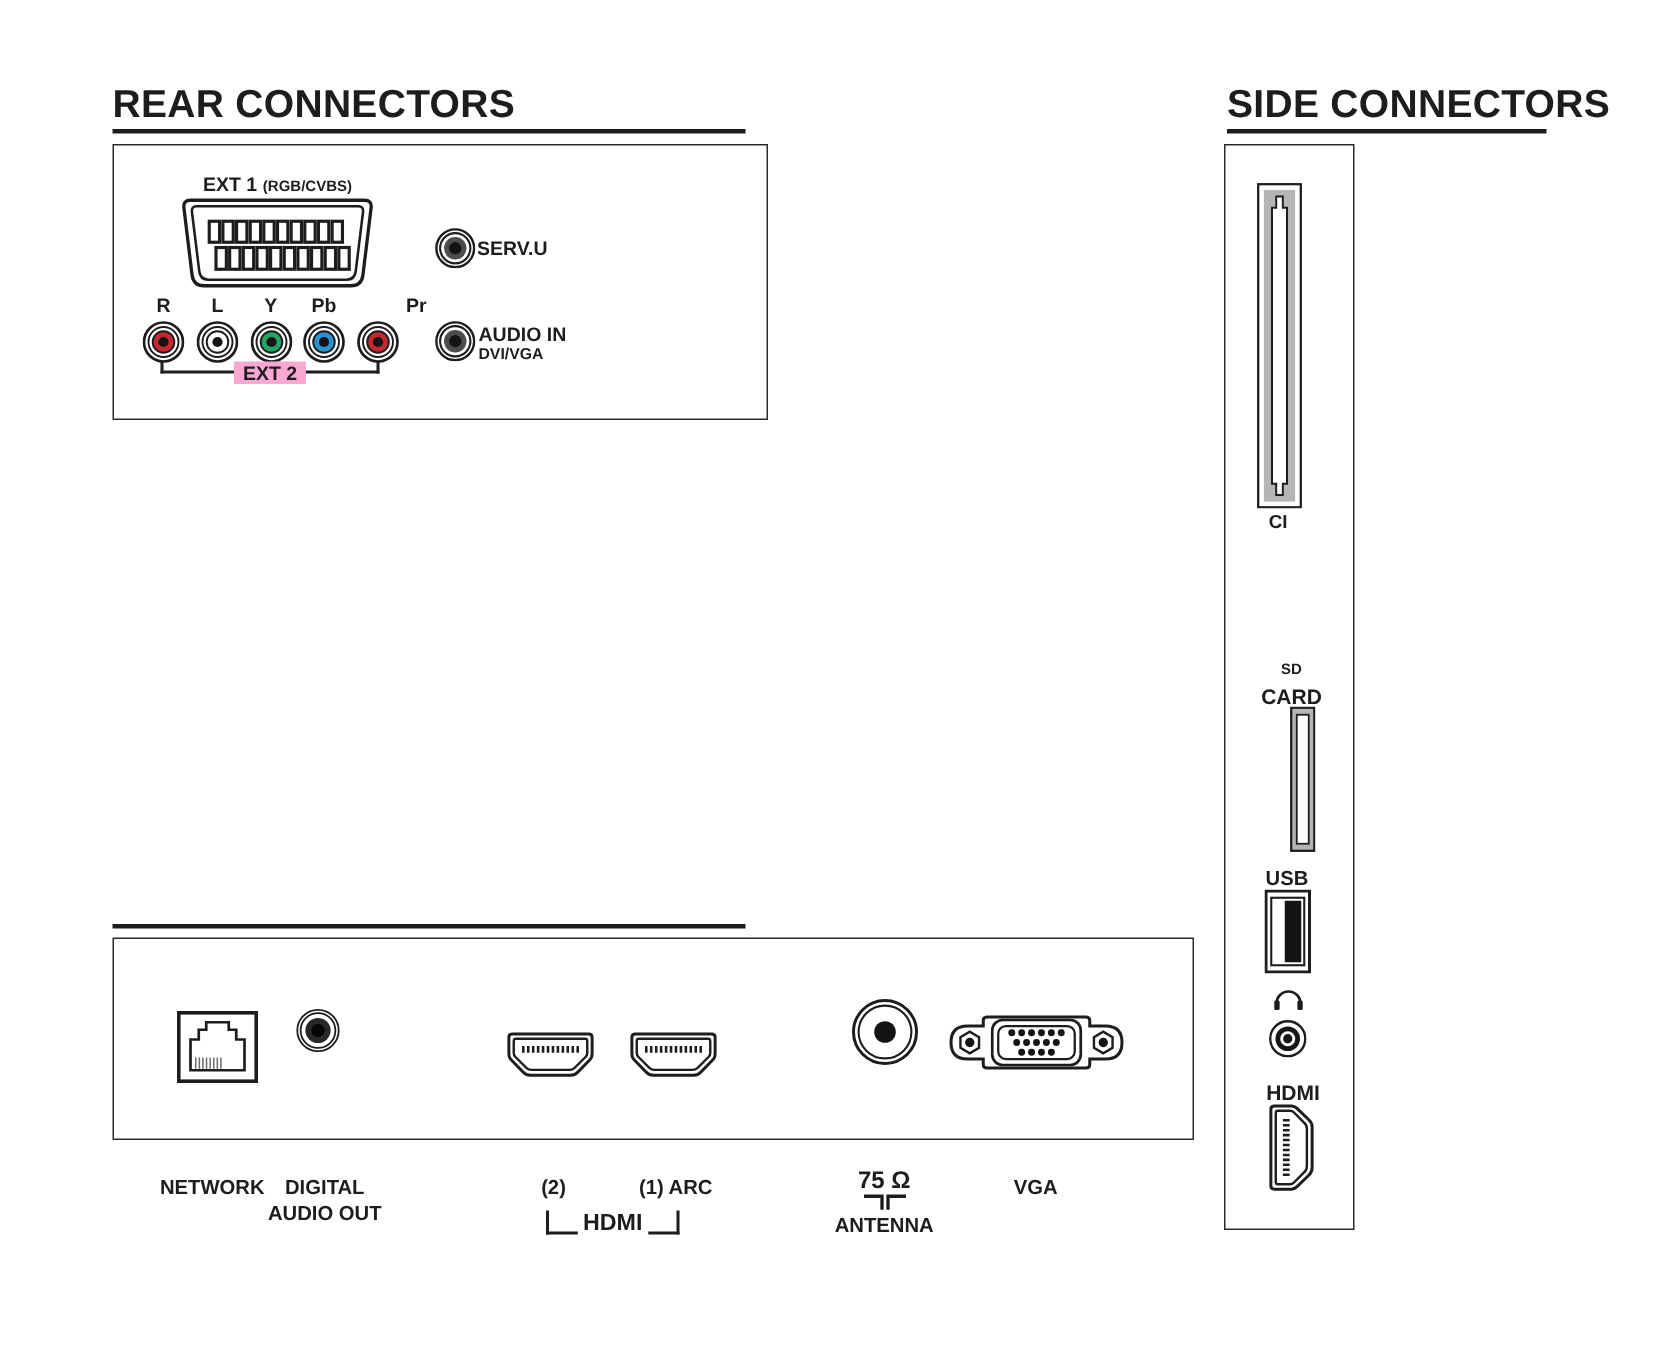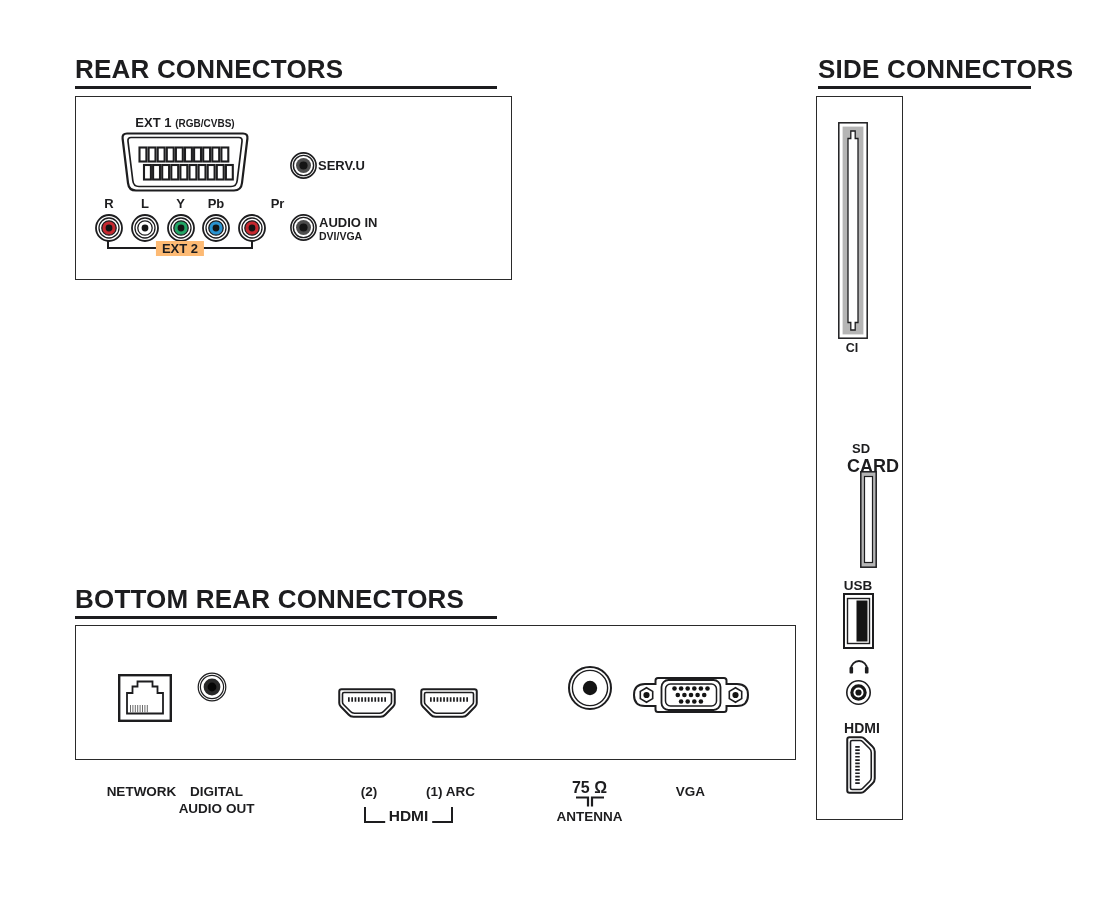--- a/index.html
+++ b/index.html
@@ -8,21 +8,21 @@
   .title{position:absolute;font-size:26px;font-weight:600;letter-spacing:0.2px;white-space:nowrap;color:#1d1d1f;}
   .rule{position:absolute;height:3px;background:#1d1d1f;}
   .panel{position:absolute;border:1.7px solid #2a2a2a;background:#fff;box-sizing:border-box;}
   .abs{position:absolute;}
   .lbl{position:absolute;font-size:13.5px;font-weight:600;white-space:nowrap;color:#1d1d1f;}
   .c{transform:translateX(-50%);text-align:center;}
   .b{font-weight:700;}
   .small{font-size:10.5px;text-align:right;}
   .bracket{position:absolute;border-left:2.2px solid #1d1d1f;border-right:2.2px solid #1d1d1f;
            border-bottom:2.2px solid #1d1d1f;box-sizing:border-box;}
-  .btxt{position:absolute;left:50%;transform:translateX(-50%);background:#fdba74;padding:0 6px;
+  .btxt{position:absolute;left:50%;transform:translateX(-50%);background:#f9a8d4;padding:0 6px;
         font-weight:700;font-size:13px;line-height:15px;top:0;white-space:nowrap;}
   .bracket2{position:absolute;border-left:2.8px solid #1d1d1f;border-right:2.8px solid #1d1d1f;
             border-bottom:2.8px solid #1d1d1f;box-sizing:border-box;}
   .btxt2{position:absolute;left:50%;transform:translateX(-50%);background:#fff;padding:0 4px;
          font-weight:600;font-size:15.5px;line-height:18px;top:0;white-space:nowrap;}
   svg{display:block;}
 </style>
 </head>
 <body>
 
@@ -117,21 +117,20 @@
     <svg class="abs" style="left:213.5px;top:116.5px;" width="27" height="27" viewBox="0 0 27 27">
       <circle cx="13.5" cy="13.5" r="12.6" fill="#fff" stroke="#1d1d1f" stroke-width="1.6"></circle>
       <circle cx="13.5" cy="13.5" r="10.1" fill="#fff" stroke="#1d1d1f" stroke-width="1.4"></circle>
       <circle cx="13.5" cy="13.5" r="7.5" fill="#4d4d4d"></circle>
       <circle cx="13.5" cy="13.5" r="4.1" fill="#141414"></circle>
     </svg>
     <div class="lbl" style="left:243px;top:117.5px;font-size:13px;">AUDIO IN</div>
     <div class="lbl small" style="left:243px;top:132.5px;">DVI/VGA</div>
   </div>
 
-  <div class="title" style="left:75px;top:584px;">BOTTOM REAR CONNECTORS</div>
   <div class="rule" style="left:75px;top:616px;width:422px;"></div>
 
   <div class="panel" style="left:75px;top:625px;width:721px;height:135px;"></div>
 
   <svg class="abs" style="left:118px;top:674px;" width="54" height="48" viewBox="0 0 54 48">
     <rect x="1.2" y="1.2" width="51.6" height="45.6" fill="#fff" stroke="#1d1d1f" stroke-width="2.4"></rect>
     <path d="M 9,39.5 L 9,19 L 14.5,19 L 14.5,12.5 L 19.5,12.5 L 19.5,7.5 L 34.5,7.5 L 34.5,12.5 L 39.5,12.5 L 39.5,19 L 45,19 L 45,39.5 Z" fill="#fff" stroke="#1d1d1f" stroke-width="1.8"></path>
     <g stroke="#6b6b6b" stroke-width="1">
       <line x1="12.5" y1="31" x2="12.5" y2="38.5"></line>
         <line x1="14.9" y1="31" x2="14.9" y2="38.5"></line>
@@ -216,22 +215,22 @@
 
   <div class="panel" style="left:816px;top:96px;width:87px;height:724px;"></div>
 
   <svg class="abs" style="left:838px;top:122px;" width="30" height="217" viewBox="0 0 30 217">
     <rect x="0.8" y="0.8" width="28.4" height="215.4" fill="#fff" stroke="#1d1d1f" stroke-width="1.5"></rect>
     <rect x="4.6" y="4.6" width="20.8" height="207.8" fill="#b5b5b5"></rect>
     <path d="M 10,200.5 L 10,16.5 L 12.8,16.5 L 12.8,9 L 17.2,9 L 17.2,16.5 L 20,16.5 L 20,200.5 L 17.2,200.5 L 17.2,208 L 12.8,208 L 12.8,200.5 Z" fill="#fff" stroke="#1d1d1f" stroke-width="1.3"></path>
   </svg>
   <div class="lbl c" style="left:852px;top:341px;font-size:12.5px;">CI</div>
 
-  <div class="lbl c" style="left:861px;top:441px;font-size:13px;text-align:right;">SD</div>
-  <div class="lbl c" style="left:861px;top:455.5px;font-size:18px;margin-left:12px;">CARD</div>
+  <div class="lbl c" style="left:861px;top:441px;font-size:10px;text-align:right;">SD</div>
+  <div class="lbl c" style="left:861px;top:455.5px;font-size:14px;">CARD</div>
   <svg class="abs" style="left:860px;top:471px;" width="17" height="97" viewBox="0 0 17 97">
     <rect x="0.8" y="0.8" width="15.4" height="95.4" fill="#b5b5b5" stroke="#1d1d1f" stroke-width="1.5"></rect>
     <rect x="4.5" y="5.5" width="8" height="86" fill="#fff" stroke="#1d1d1f" stroke-width="1.2"></rect>
   </svg>
 
   <div class="lbl c" style="left:858px;top:578px;">USB</div>
   <svg class="abs" style="left:843px;top:593px;" width="31" height="56" viewBox="0 0 31 56">
     <rect x="1" y="1" width="29" height="54" fill="#fff" stroke="#1d1d1f" stroke-width="2"></rect>
     <rect x="4.5" y="5.5" width="22" height="45" fill="#fff" stroke="#1d1d1f" stroke-width="1.4"></rect>
     <rect x="13.5" y="7.5" width="11" height="41" fill="#141414"></rect>

